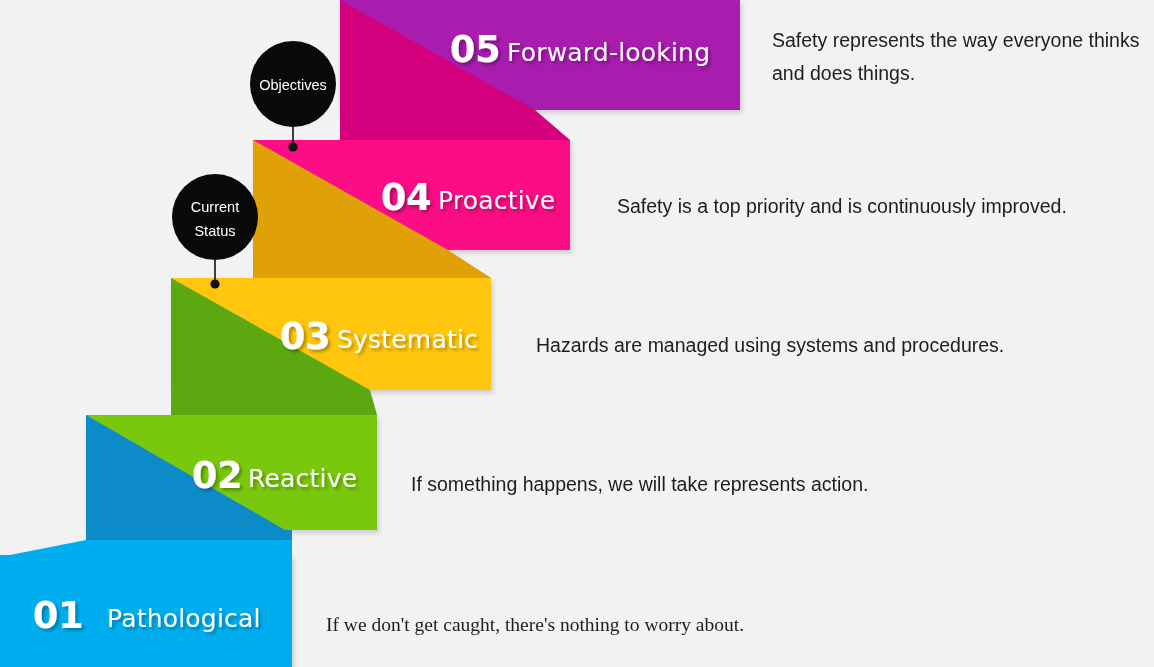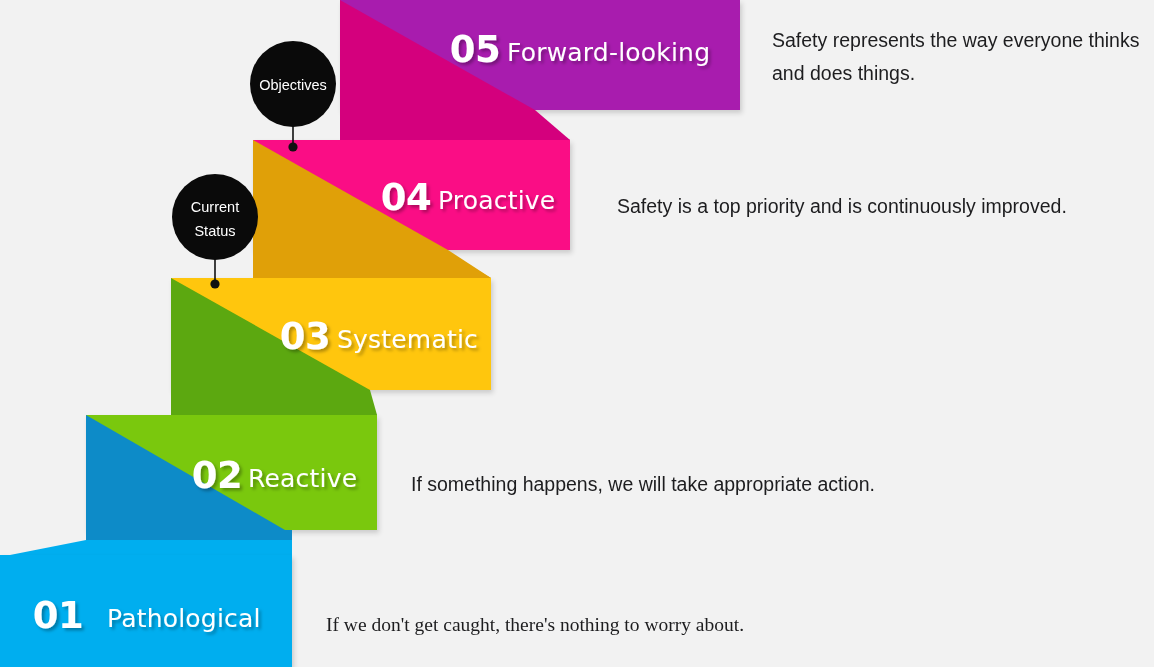--- a/index.html
+++ b/index.html
@@ -132,16 +132,17 @@
     <g>
       <line x1="293" y1="122" x2="293" y2="147" stroke="#111111" stroke-width="1.6"></line>
       <circle cx="293" cy="147" r="4.6" fill="#111111"></circle>
       <circle cx="293" cy="84" r="43" fill="#0a0a0a"></circle>
       <text class="marker-text" x="293" y="90" text-anchor="middle" fill="#ffffff">Objectives</text>
     </g>
   </svg>
 
   <div class="desc d5">Safety represents the way everyone thinks and does things.</div>
   <div class="desc d4">Safety is a top priority and is continuously improved.</div>
-  <div class="desc d2">If something happens, we will take appropriate action.</div>
+  <div class="desc d3">Hazards are managed using systems and procedures.</div>
+  <div class="desc d2">If something happens, we will take represents action.</div>
   <div class="desc d1">If we don't get caught, there's nothing to worry about.</div>
 
 </div>
 
 </body></html>

